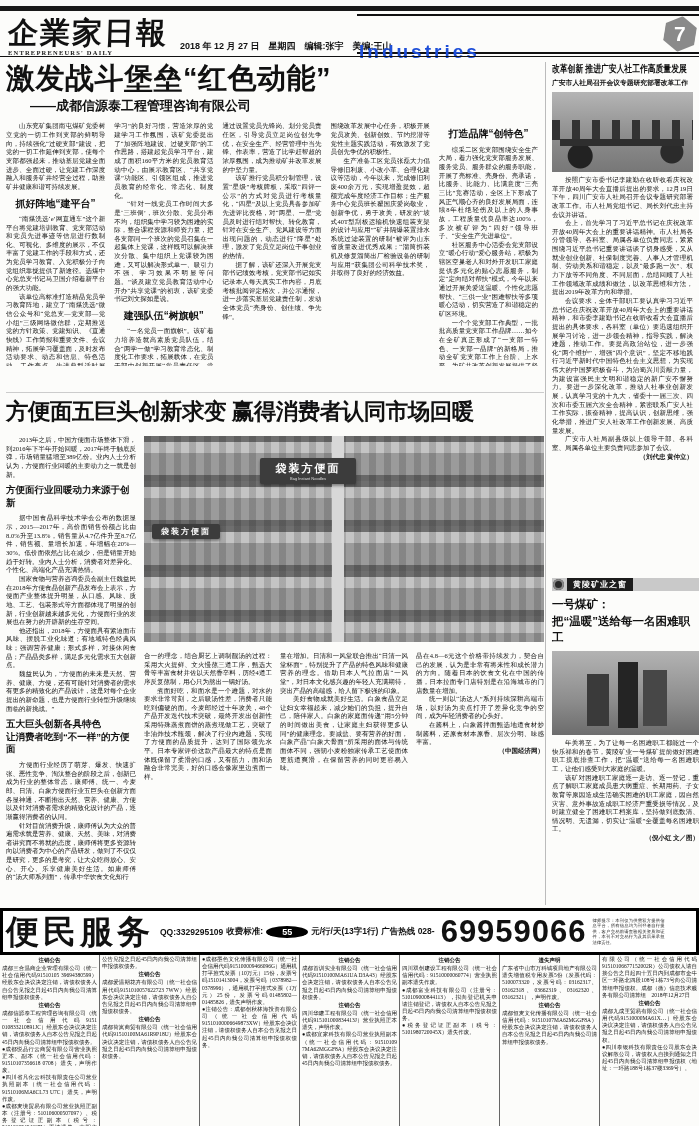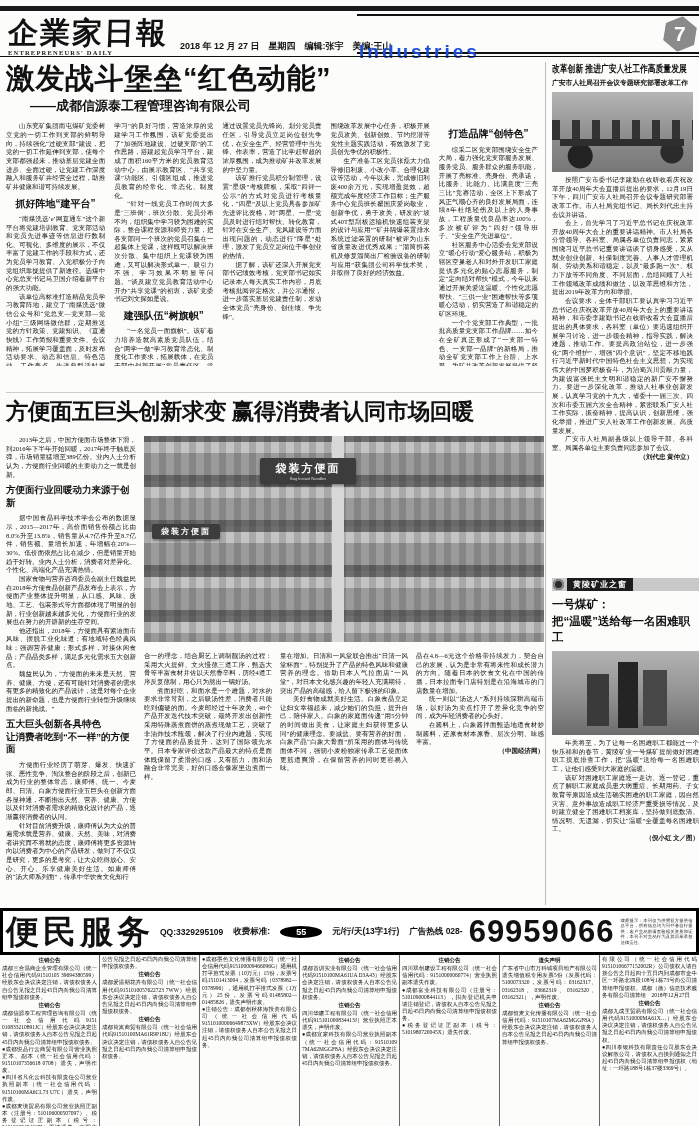--- a/index.html
+++ b/index.html
@@ -83,21 +83,21 @@
       linear-gradient(#474747,#474747) 74% 68%/24px 56px no-repeat,
       radial-gradient(circle at 30% 38%,#d9d9d9 0 7px,rgba(0,0,0,0) 8px),
       radial-gradient(circle at 53% 30%,#cfcfcf 0 6px,rgba(0,0,0,0) 7px),
       linear-gradient(#b3b3b3,#8c8c8c 60%,#6c6c6c);}
   .hl-body{height:190px;overflow:hidden;}
   
   .services{position:absolute;left:0;top:908px;width:699px;height:218px;}
   .banner{box-sizing:border-box;border:3px solid #000;height:47px;display:flex;align-items:center;padding:0 3px;gap:6px;background:#fff;}
   .bm-title{font-family:"Liberation Sans",sans-serif;font-weight:900;font-size:33px;letter-spacing:4px;line-height:1;white-space:nowrap;}
   .bm-center{display:flex;flex-direction:column;justify-content:center;gap:1px;min-width:0;}
-  .bm-row1{font-family:"Liberation Sans",sans-serif;font-weight:bold;font-size:8.5px;white-space:nowrap;display:flex;align-items:center;gap:10px;}
+  .bm-row1{font-family:"Liberation Sans",sans-serif;font-weight:bold;font-size:8.5px;white-space:nowrap;display:flex;align-items:center;gap:3px;}
   .fee-badge{display:inline-block;background:#000;color:#fff;border-radius:50%;padding:1px 16px;font-size:9px;font-weight:900;}
   .bm-row2{font-family:"Liberation Sans",sans-serif;font-weight:900;font-size:9.5px;letter-spacing:0.5px;white-space:nowrap;}
   .bm-phone{font-family:"Liberation Sans",sans-serif;font-weight:900;font-size:31px;letter-spacing:1px;line-height:1;white-space:nowrap;}
   .bm-legal{width:72px;font-size:4.3px;line-height:1.25;color:#222;text-align:justify;flex-shrink:0;}
   .ads{display:flex;height:171px;overflow:hidden;border-bottom:1px solid #999;}
   .ad-col{flex:1;padding:1px 2px;overflow:hidden;min-width:0;}
   .ad-col + .ad-col{border-left:1px solid #666;}
   .ad-col .seg{font-size:5.5px;line-height:1.3;}
 </style>
 </head>

